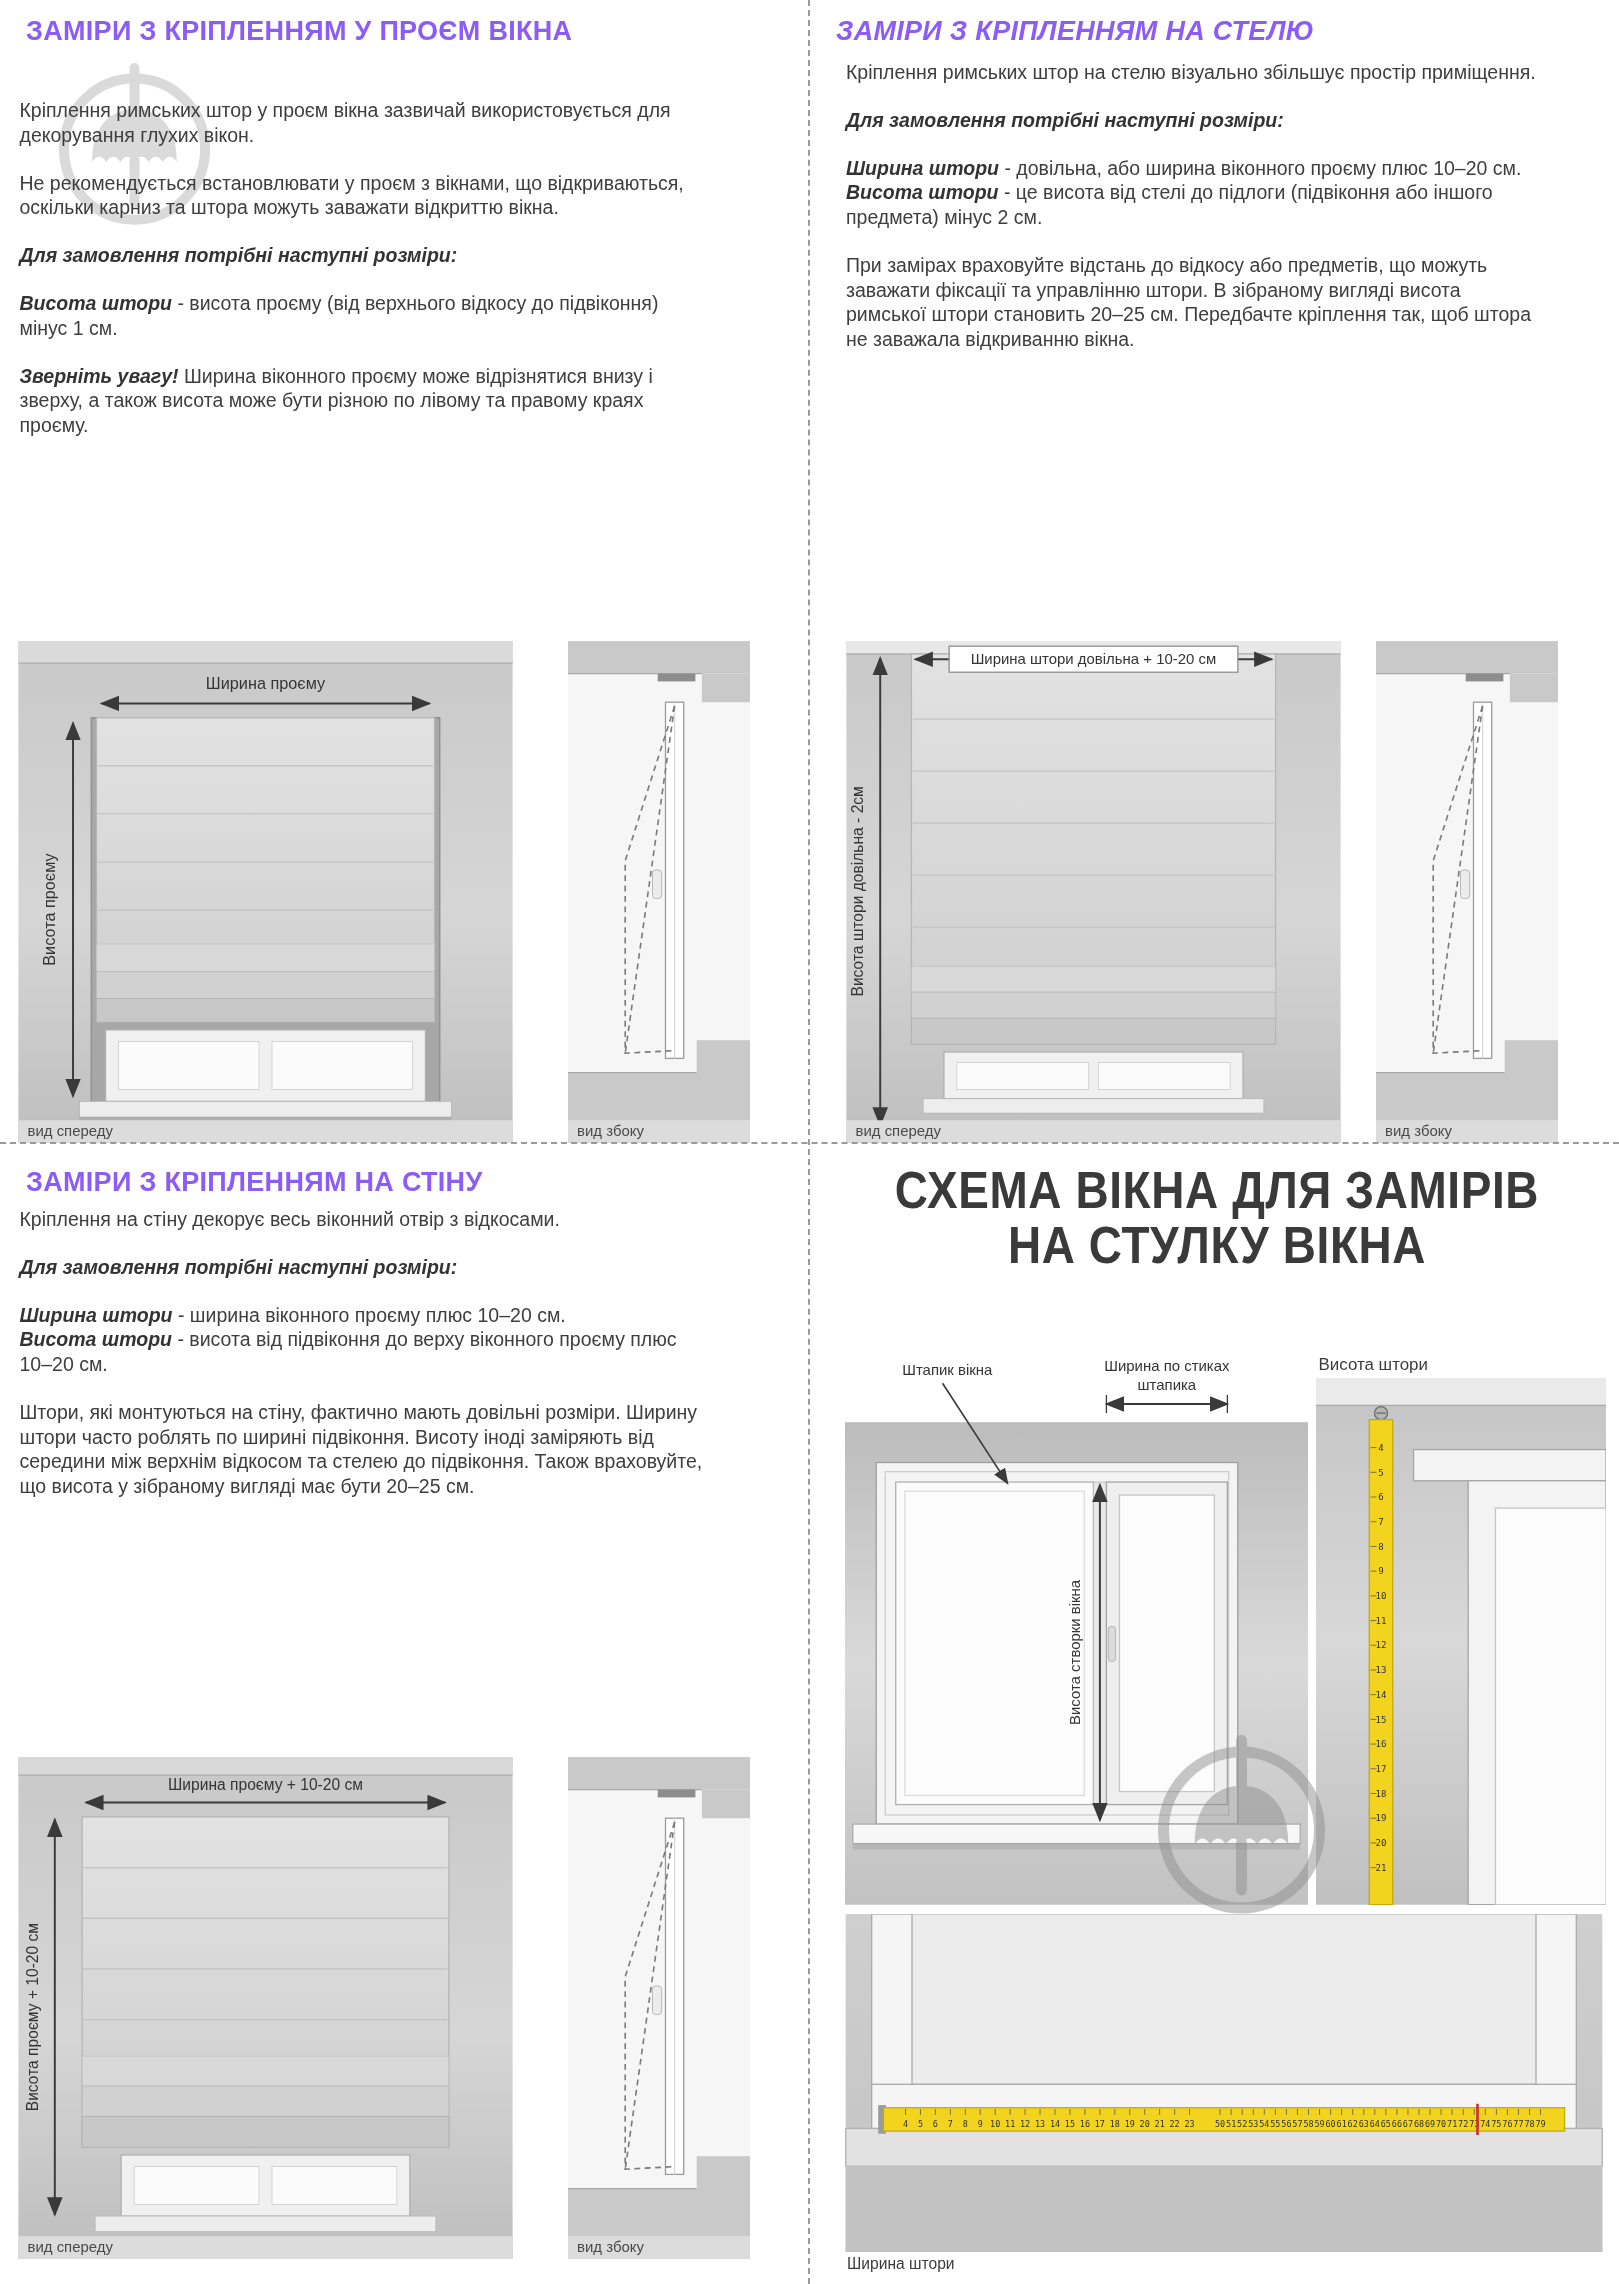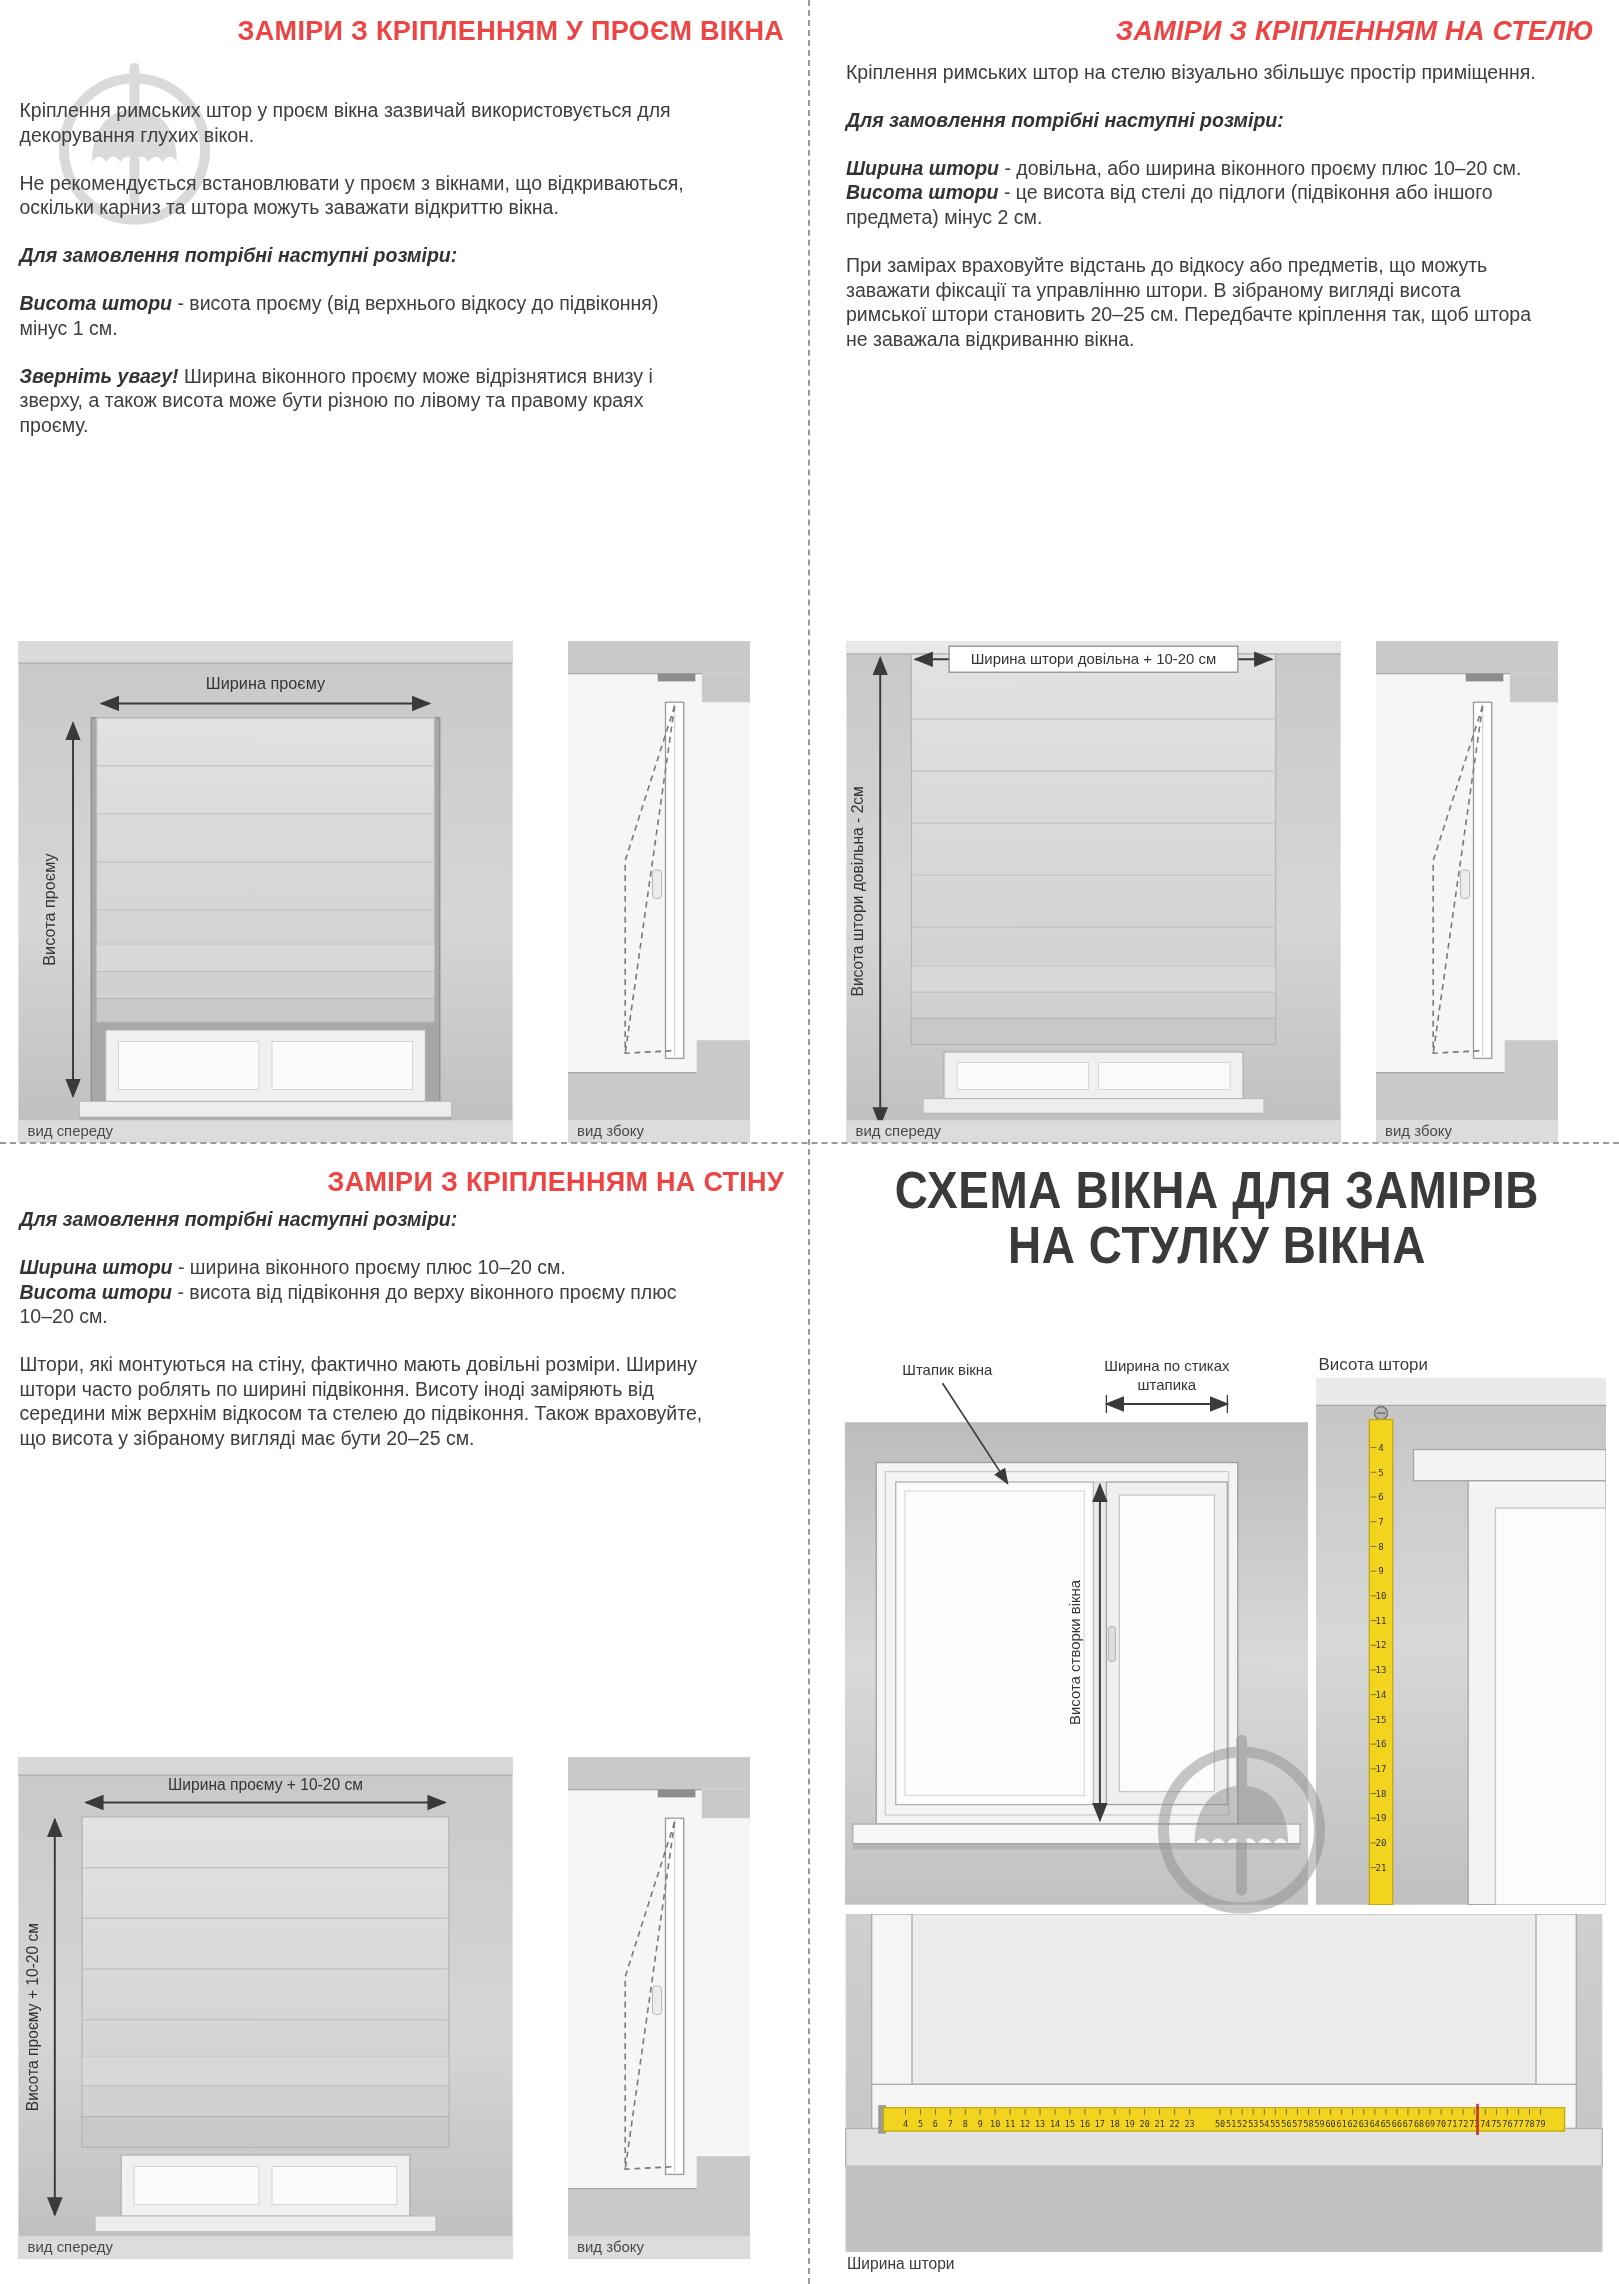--- a/index.html
+++ b/index.html
@@ -6,21 +6,21 @@
   html,body { background:#ffffff; }
   body { font-family:"Liberation Sans","DejaVu Sans",sans-serif; color:#3c3c3c; }
   .page { position:relative; width:1619px; height:2284px; background:#fff; overflow:hidden; }
 
   .divider-v { position:absolute; left:808px; top:0; height:2284px; width:0;
                border-left:2px dashed #9a9a9a; }
   .divider-h { position:absolute; top:1142px; left:0; width:1619px; height:0;
                border-top:2px dashed #9a9a9a; }
 
   .quad-title { position:absolute; font-weight:bold; font-size:27px; letter-spacing:0.3px;
-                text-align:right; color:#ef4444; }
+                text-align:left; color:#8b5cf6; }
   .text-block { position:absolute; width:690px; font-size:19.5px; line-height:1.26; color:#3e3e3e; }
   .text-block p { margin:0 0 23.4px 0; }
   .text-block p.tight { margin-bottom:0; }
   .text-block b { color:#333;font-style:italic; }
 
   .big-title { position:absolute; width:762px; text-align:center; font-weight:800;
                font-size:51px; line-height:1.08; letter-spacing:0.7px; color:#3a3a3a;
                transform:scaleX(.9); transform-origin:50% 0; }
 
   .fig { position:absolute; display:block; }
@@ -199,20 +199,21 @@
     <rect y="737" width="280" height="35" fill="#dcdcdc"></rect>
     <text x="14" y="762" font-size="23" fill="#4a4a4a">вид збоку</text>
   </svg>
 
   <div class="divider-v"></div>
   <div class="divider-h"></div>
 
   <div class="quad-title" style="left:26px;top:1167px;width:758px;">ЗАМІРИ З КРІПЛЕННЯМ НА СТІНУ</div>
 
   <div class="text-block" style="left:19.5px;top:1207px;">
+    <p>Кріплення на стіну декорує весь віконний отвір з відкосами.</p>
     <p><b>Для замовлення потрібні наступні розміри:</b></p>
     <p class="tight"><b>Ширина штори</b><span> - ширина віконного проєму плюс 10–20 см.</span></p>
     <p><b>Висота штори</b><span> - висота від підвіконня до верху віконного проєму плюс 10–20 см.</span></p>
     <p>Штори, які монтуються на стіну, фактично мають довільні розміри. Ширину штори часто роблять по ширині підвіконня. Висоту іноді заміряють від середини між верхнім відкосом та стелею до підвіконня. Також враховуйте, що висота у зібраному вигляді має бути 20–25 см.</p>
   </div>
 
   <svg class="fig" style="left:18px;top:1757px;" width="495" height="502" viewBox="0 0 760 772">
     <defs>
       <linearGradient id="gWallC" x1="0" y1="0" x2="0" y2="1">
         <stop offset="0" stop-color="#c8c8c8"></stop>

